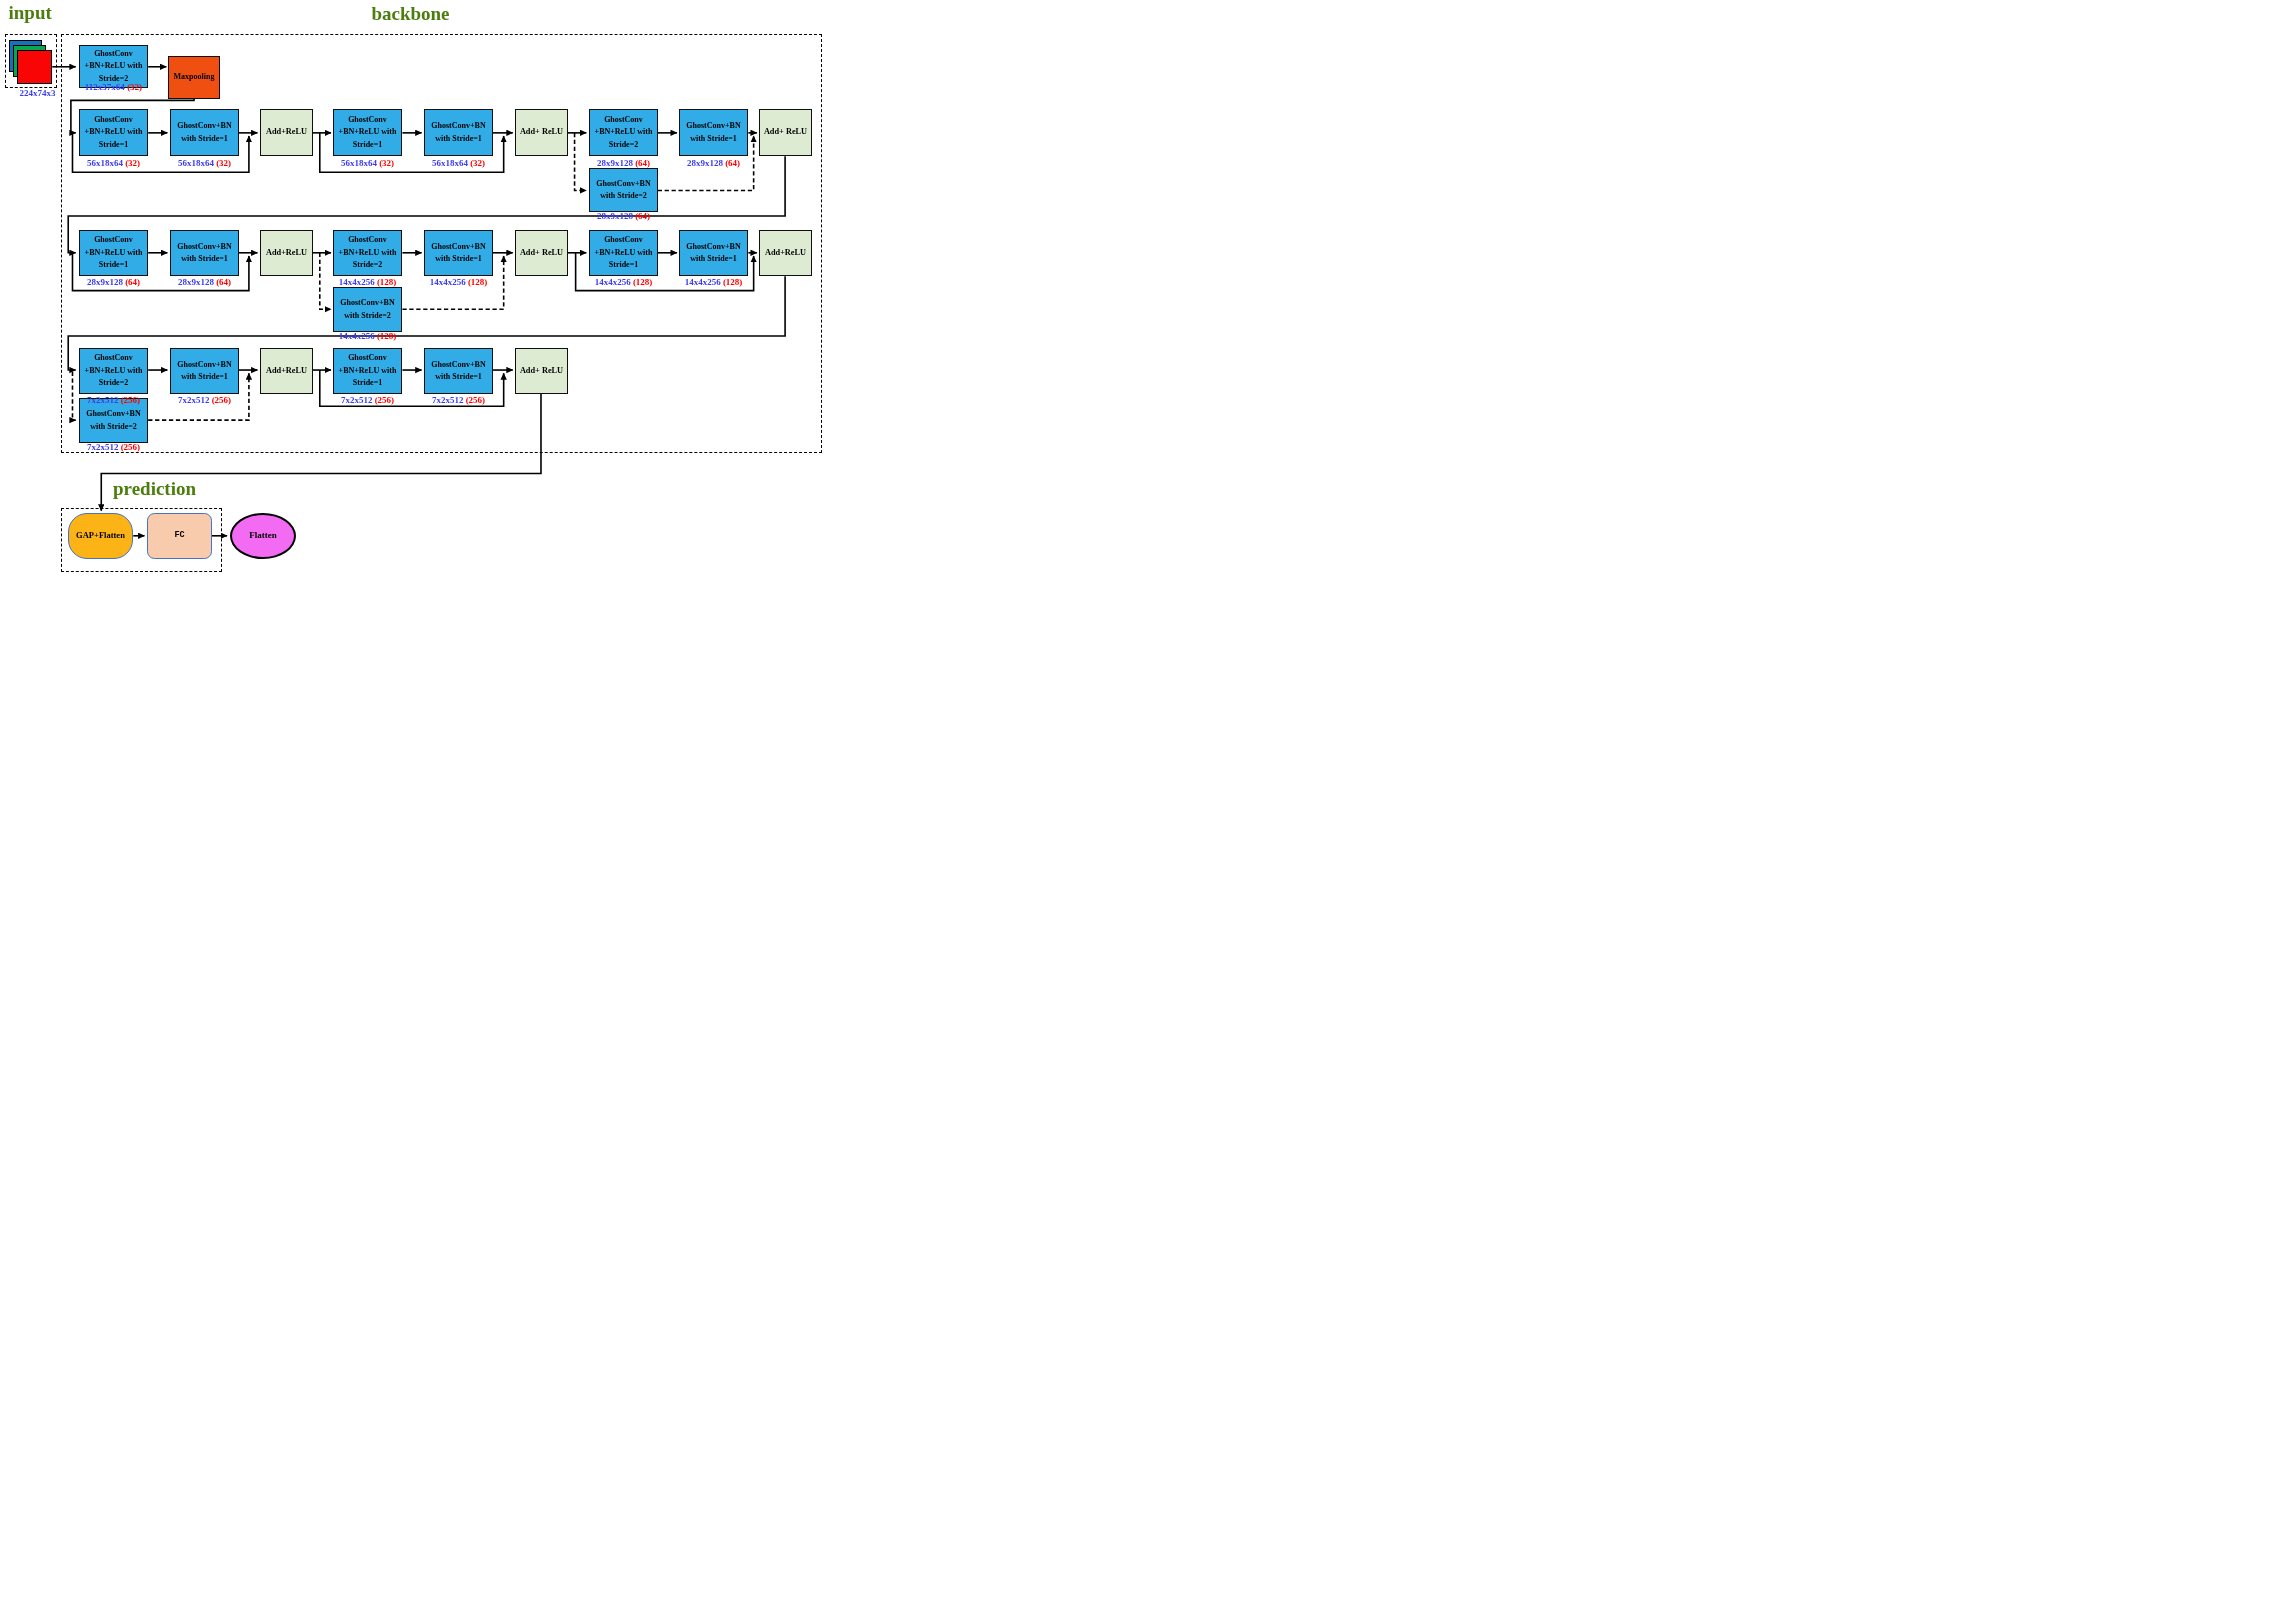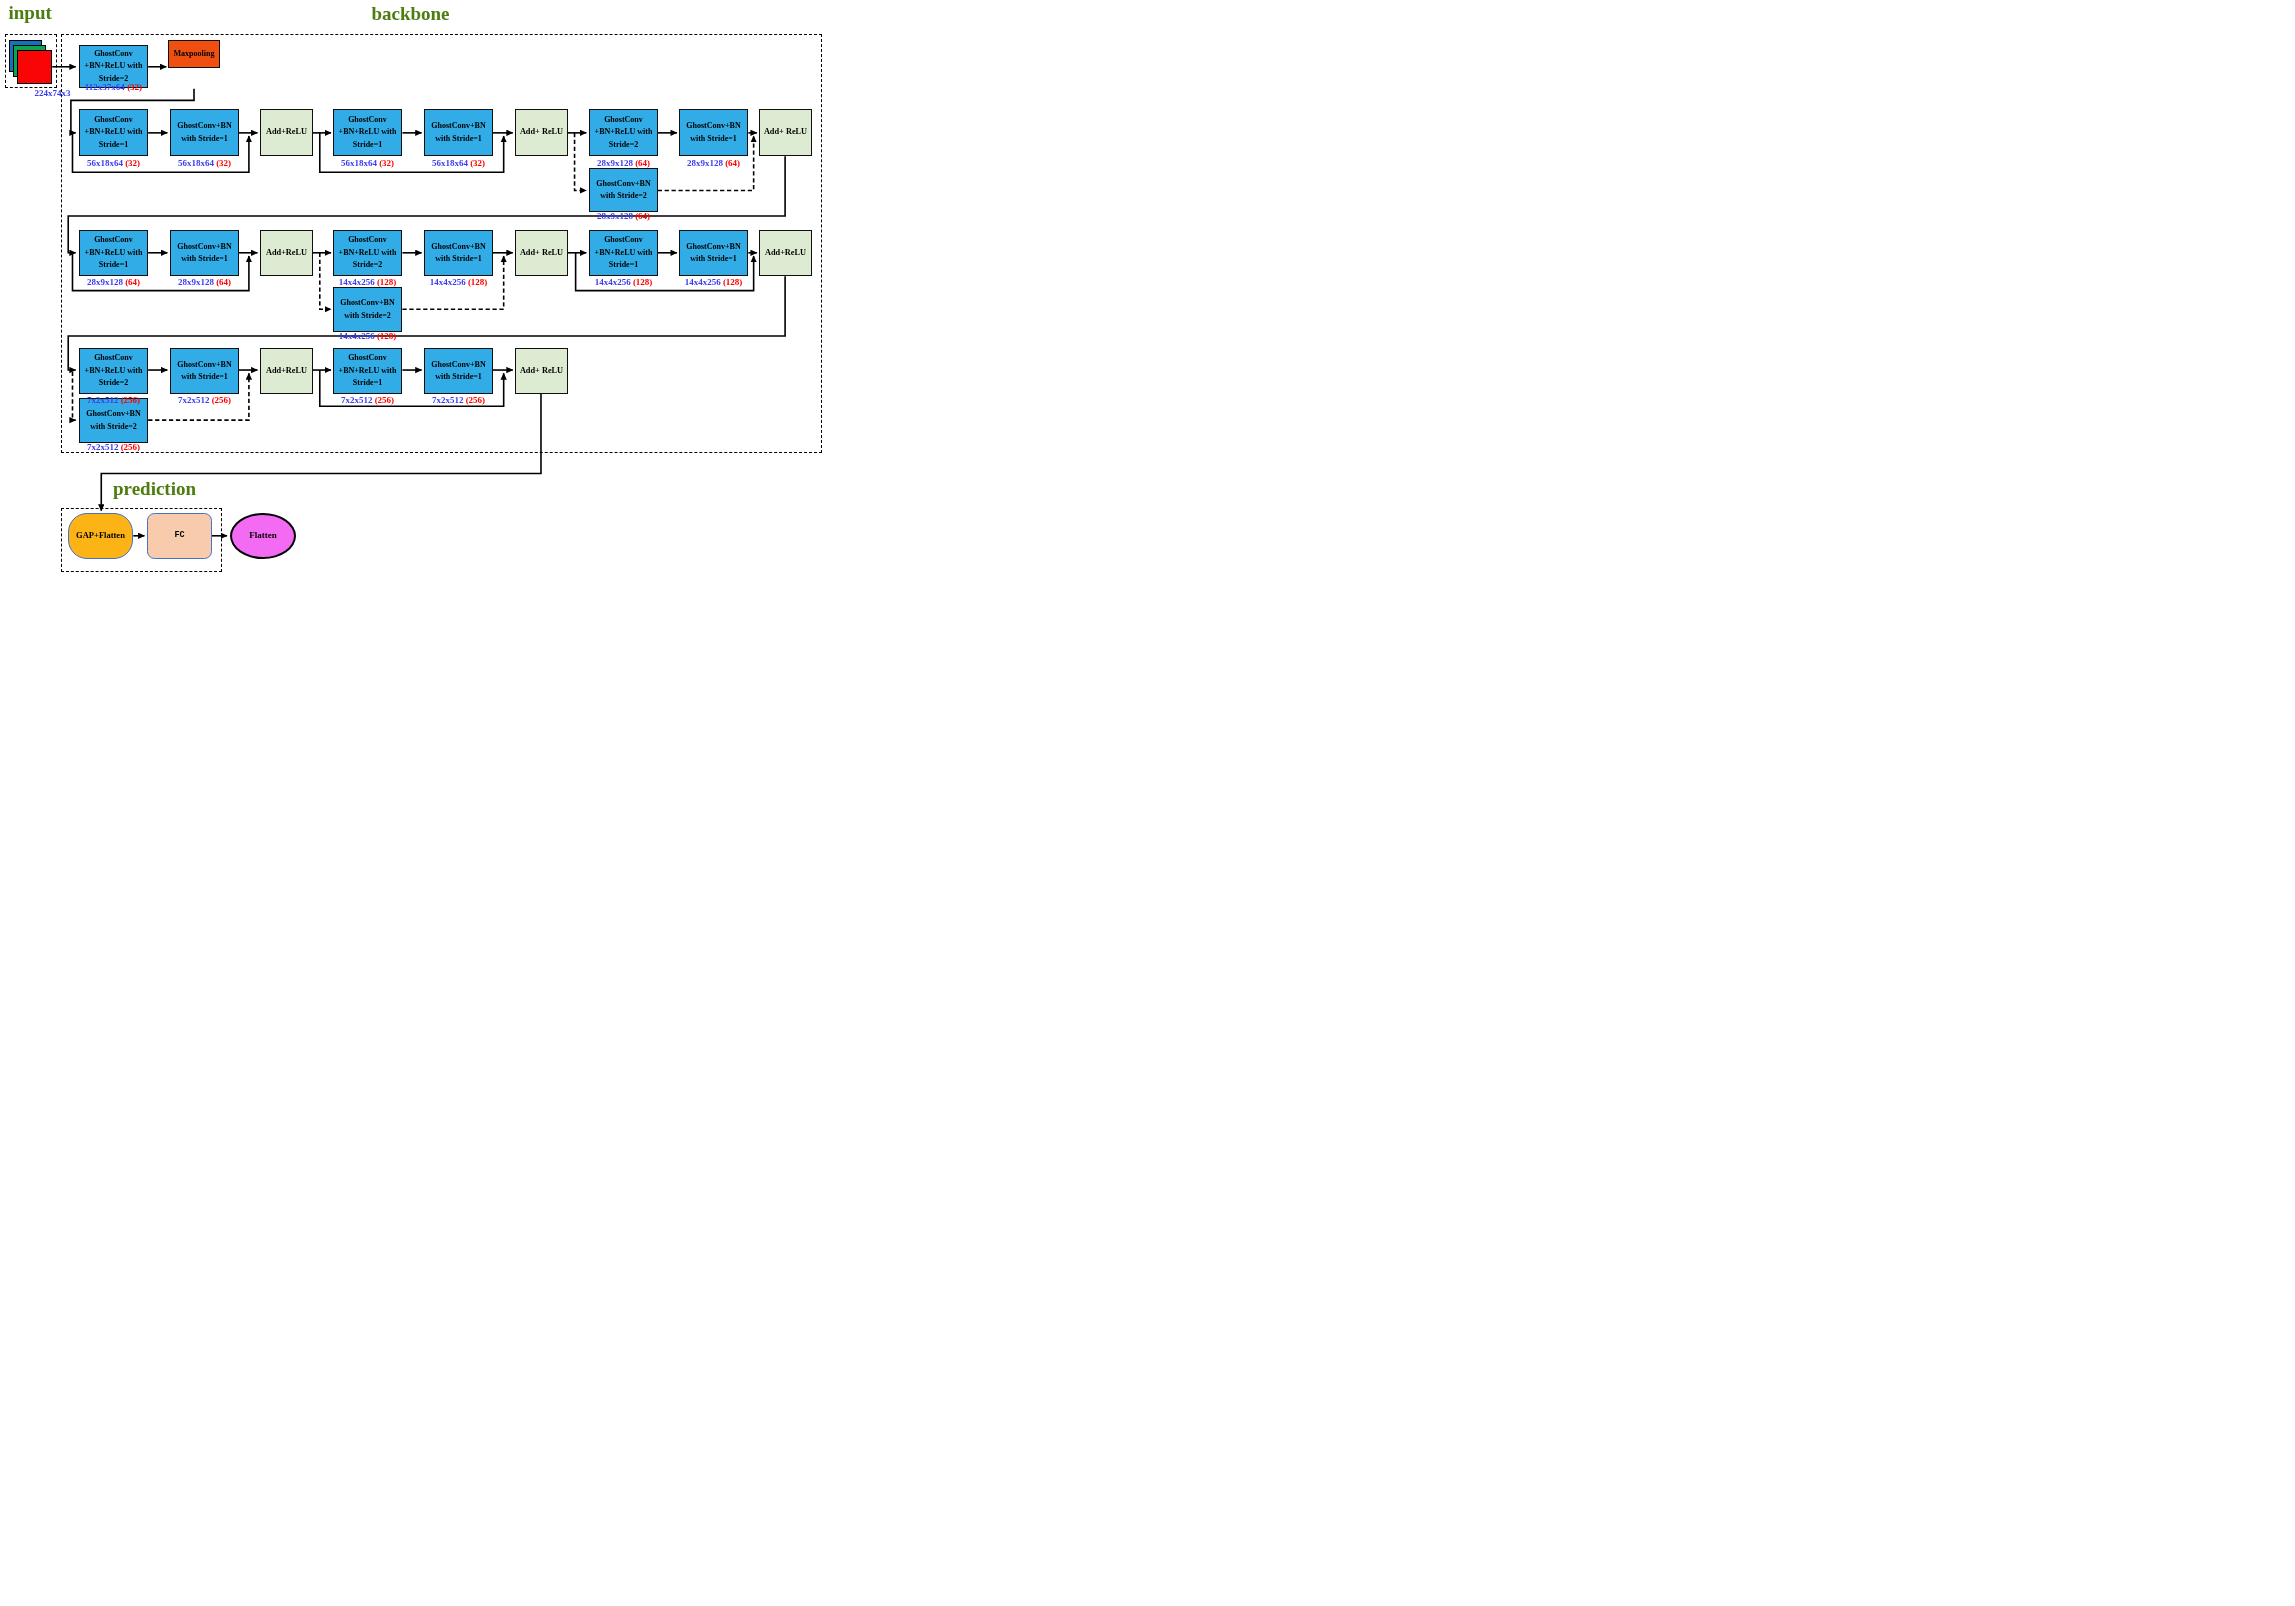--- a/index.html
+++ b/index.html
@@ -103,26 +103,26 @@
       <path d="M1015,738 V888 H190 V958" marker-end="url(#ah)"></path>
 
       <path d="M250,1005 H271" marker-end="url(#ah)"></path>
       <path d="M397,1005 H426" marker-end="url(#ah)"></path>
     </g>
   </svg>
 
   <div class="stack-rect" style="left:8.5px;top:40px;width:33px;height:32px;background:#1371BD;"></div>
   <div class="stack-rect" style="left:12.8px;top:45px;width:33px;height:32px;background:#0AA64D;"></div>
   <div class="stack-rect" style="left:17px;top:50px;width:35px;height:34px;background:#FA0505;z-index:2;"></div>
-  <div class="dim" style="left:18px;top:88px;width:69px;"><span class="d">224x74x3</span></div>
+  <div class="dim" style="left:3px;top:88px;width:69px;"><span class="d">224x74x3</span></div>
 
   <div class="blk blue" style="left:79px;top:45px;width:69px;height:43px;">GhostConv
 +BN+ReLU with
 Stride=2</div>
-  <div class="blk orange" style="left:168px;top:40px;width:52px;height:28px;">Maxpooling</div>
+  <div class="blk orange" style="left:168px;top:56px;width:52px;height:43px;">Maxpooling</div>
   <div class="dim" style="left:79px;top:82px;width:69px;"><span class="d">112x37x64</span> <span class="c">(32)</span></div>
 
   <div class="blk blue" style="left:79px;top:109px;width:69px;height:47px;">GhostConv
 +BN+ReLU with
 Stride=1</div>
   <div class="blk blue" style="left:170px;top:109px;width:69px;height:47px;">GhostConv+BN
 with Stride=1</div>
   <div class="blk green" style="left:260px;top:109px;width:53px;height:47px;">Add+ReLU</div>
   <div class="blk blue" style="left:333px;top:109px;width:69px;height:47px;">GhostConv
 +BN+ReLU with

